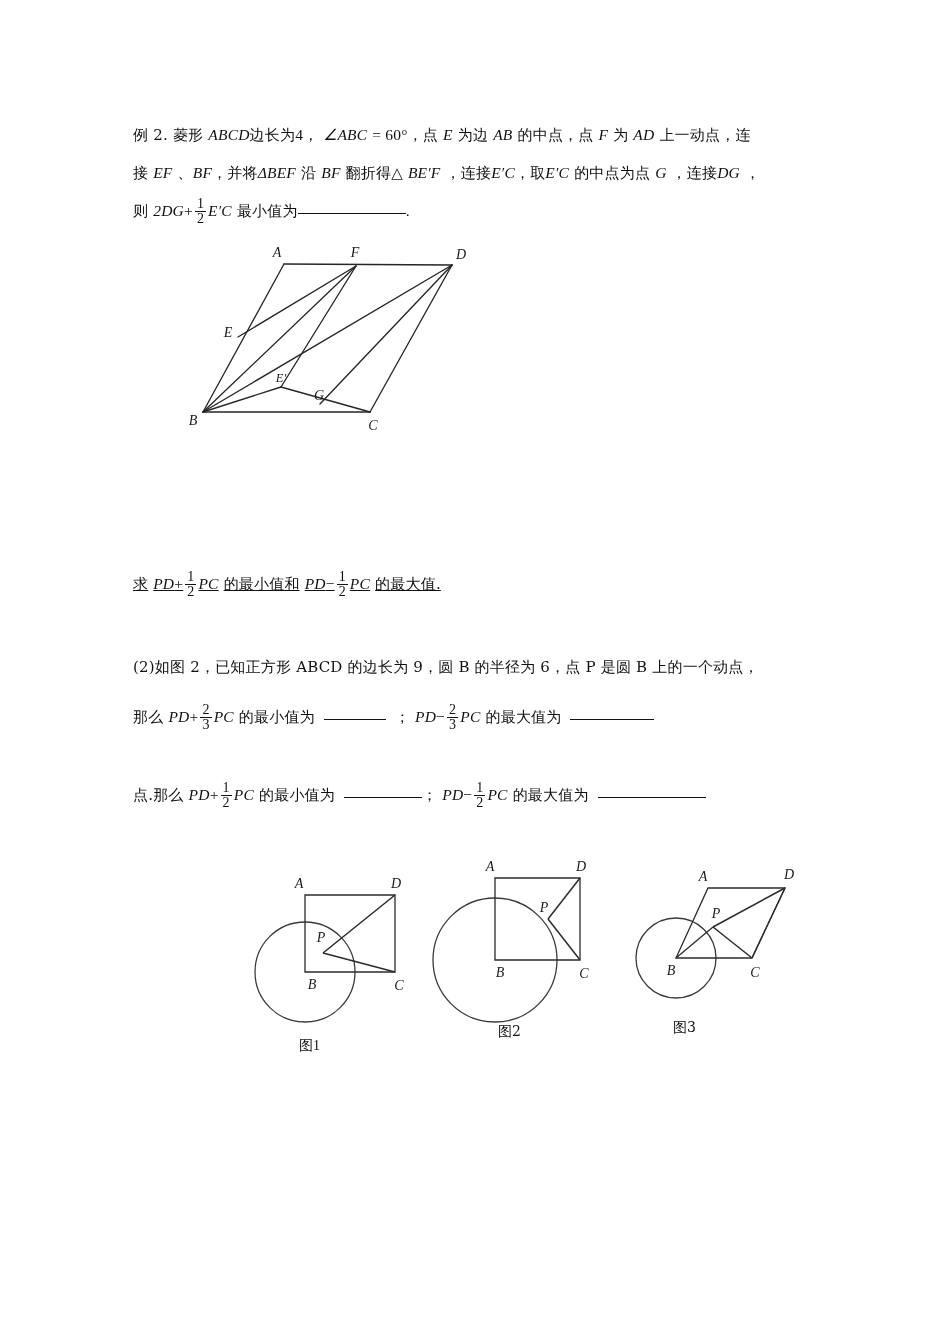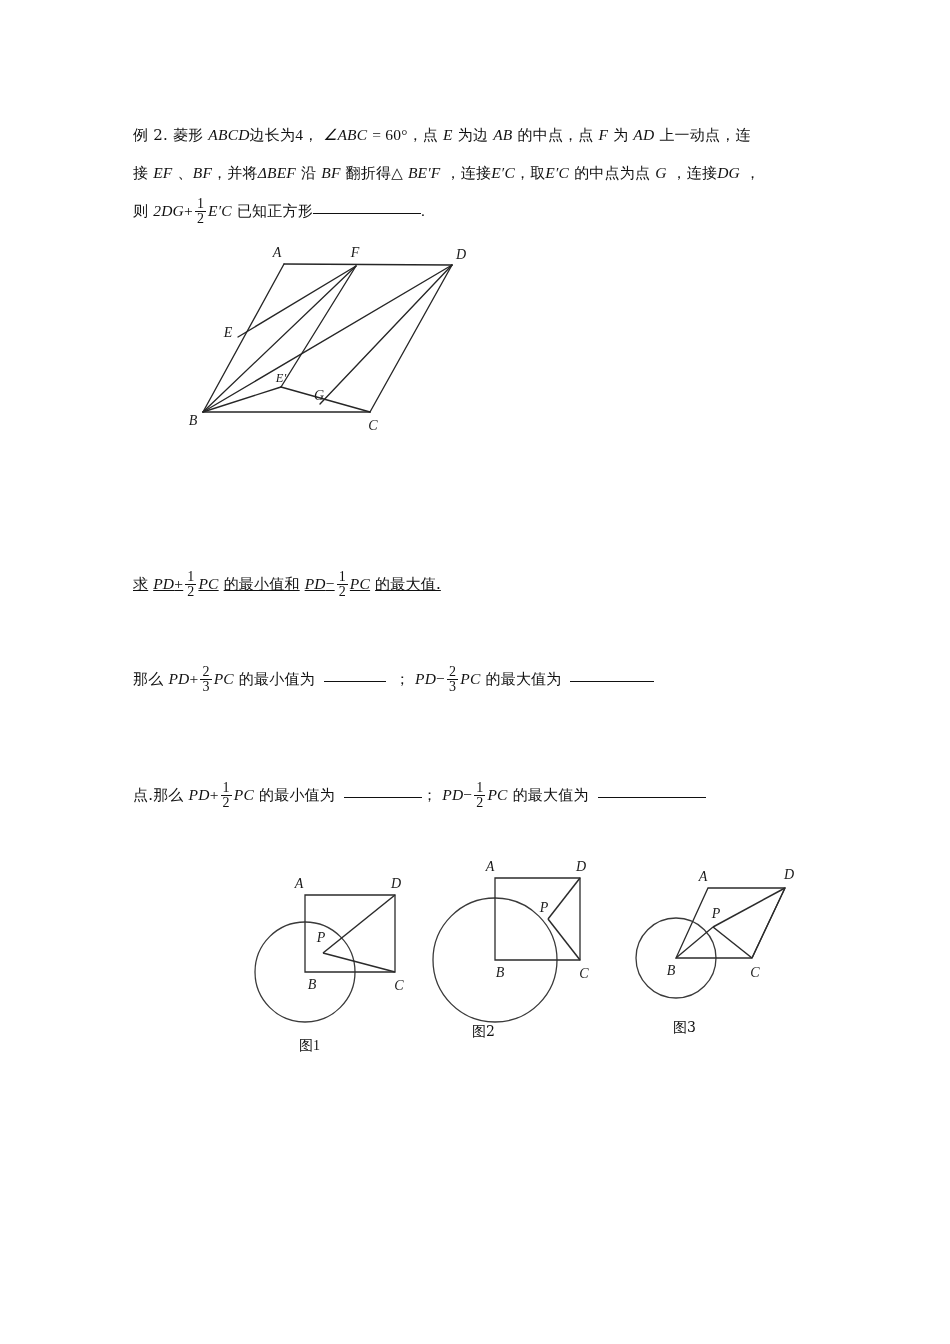--- a/index.html
+++ b/index.html
@@ -81,21 +81,21 @@
 
     <div class="line">
       <span class="cjk">例 2.</span><span class="sp"></span><span class="cjk">菱形</span><span class="sp"></span><span class="it">ABCD</span><span class="cjk">边长为</span><span class="up">4</span><span class="cjk">，</span><span class="sp"></span><span class="it">∠ABC</span><span class="sp"></span><span class="up">= 60°</span><span class="cjk">，点</span><span class="sp"></span><span class="it">E</span><span class="sp"></span><span class="cjk">为边</span><span class="sp"></span><span class="it">AB</span><span class="sp"></span><span class="cjk">的中点，点</span><span class="sp"></span><span class="it">F</span><span class="sp"></span><span class="cjk">为</span><span class="sp"></span><span class="it">AD</span><span class="sp"></span><span class="cjk">上一动点，连</span>
     </div>
 
     <div class="line">
       <span class="cjk">接</span><span class="sp"></span><span class="it">EF</span><span class="sp"></span><span class="cjk">、</span><span class="it">BF</span><span class="cjk">，并将</span><span class="it">ΔBEF</span><span class="sp"></span><span class="cjk">沿</span><span class="sp"></span><span class="it">BF</span><span class="sp"></span><span class="cjk">翻折得△</span><span class="sp"></span><span class="it">BE′F</span><span class="sp"></span><span class="cjk">，连接</span><span class="it">E′C</span><span class="cjk">，取</span><span class="it">E′C</span><span class="sp"></span><span class="cjk">的中点为点</span><span class="sp"></span><span class="it">G</span><span class="sp"></span><span class="cjk">，连接</span><span class="it">DG</span><span class="sp"></span><span class="cjk">，</span>
     </div>
 
     <div class="line">
-      <span class="cjk">则</span><span class="sp"></span><span class="it">2DG</span><span class="up">+</span><span class="frac"><span class="num">1</span><span class="den">2</span></span><span class="it">E′C</span><span class="sp"></span><span class="cjk">已知正方形</span><span class="blank" style="width:108px;"></span><span class="up">.</span>
+      <span class="cjk">则</span><span class="sp"></span><span class="it">2DG</span><span class="up">+</span><span class="frac"><span class="num">1</span><span class="den">2</span></span><span class="it">E′C</span><span class="sp"></span><span class="cjk">最小值为</span><span class="blank" style="width:108px;"></span><span class="up">.</span>
     </div>
   </div>
 
   <div class="figwrap" style="left:0; top:0; width:950px; height:460px;">
     <svg width="950" height="460" viewBox="0 0 950 460">
       <g fill="none" stroke="#262626" stroke-width="1.35" stroke-linecap="round">
 
         <path d="M284,264 L452,265"></path>
         <path d="M452,265 L370,412"></path>
         <path d="M370,412 L203,412"></path>
@@ -127,20 +127,23 @@
     </svg>
   </div>
 
   <div class="block" style="top:553px;">
     <div class="line" style="margin-top:12px;text-decoration:underline;">
       <span class="cjk">求</span><span class="sp"></span><span class="it">PD</span><span class="up">+</span><span class="frac"><span class="num">1</span><span class="den">2</span></span><span class="it">PC</span><span class="sp"></span><span class="cjk">的最小值和</span><span class="sp"></span><span class="it">PD</span><span class="up">−</span><span class="frac"><span class="num">1</span><span class="den">2</span></span><span class="it">PC</span><span class="sp"></span><span class="cjk">的最大值.</span>
     </div>
   </div>
 
   <div class="block" style="top:648px;">
+    <div class="line">
+      <span class="cjk">(2)如图 2，已知正方形 ABCD 的边长为 9，圆 B 的半径为 6，点 P 是圆 B 上的一个动点，</span>
+    </div>
     <div class="line" style="margin-top:12px;">
       <span class="cjk">那么</span><span class="sp"></span><span class="it">PD</span><span class="up">+</span><span class="frac"><span class="num">2</span><span class="den">3</span></span><span class="it">PC</span><span class="sp"></span><span class="cjk">的最小值为</span><span class="spw"></span><span class="blank" style="width:62px;"></span><span class="spw"></span><span class="cjk">；</span><span class="sp"></span><span class="it">PD</span><span class="up">−</span><span class="frac"><span class="num">2</span><span class="den">3</span></span><span class="it">PC</span><span class="sp"></span><span class="cjk">的最大值为</span><span class="spw"></span><span class="blank" style="width:84px;"></span>
     </div>
   </div>
 
   <div class="block" style="top:748px;">
     <div class="line" style="margin-top:28px;">
       <span class="cjk">点.那么</span><span class="sp"></span><span class="it">PD</span><span class="up">+</span><span class="frac"><span class="num">1</span><span class="den">2</span></span><span class="it">PC</span><span class="sp"></span><span class="cjk">的最小值为</span><span class="spw"></span><span class="blank" style="width:78px;"></span><span class="cjk">；</span><span class="sp"></span><span class="it">PD</span><span class="up">−</span><span class="frac"><span class="num">1</span><span class="den">2</span></span><span class="it">PC</span><span class="sp"></span><span class="cjk">的最大值为</span><span class="spw"></span><span class="blank" style="width:108px;"></span>
     </div>
   </div>
@@ -181,17 +184,17 @@
         <path d="M676,958 L713,927" stroke="#2b2b2b"></path>
       </g>
       <text class="lbl" x="703" y="881" text-anchor="middle">A</text>
       <text class="lbl" x="789" y="879" text-anchor="middle">D</text>
       <text class="lbl" x="671" y="975" text-anchor="middle">B</text>
       <text class="lbl" x="755" y="977" text-anchor="middle">C</text>
       <text class="lbl" x="716" y="918" text-anchor="middle">P</text>
     </svg>
 
     <div class="figlabel" style="left:299px; top:1037px;font-family:Liberation Serif, serif;">图1</div>
-    <div class="figlabel" style="left:472px; top:1023px;">图2</div>
+    <div class="figlabel" style="left:498px; top:1023px;">图2</div>
     <div class="figlabel" style="left:673px; top:1019px;">图3</div>
   </div>
 
 </div>
 
 </body></html>

